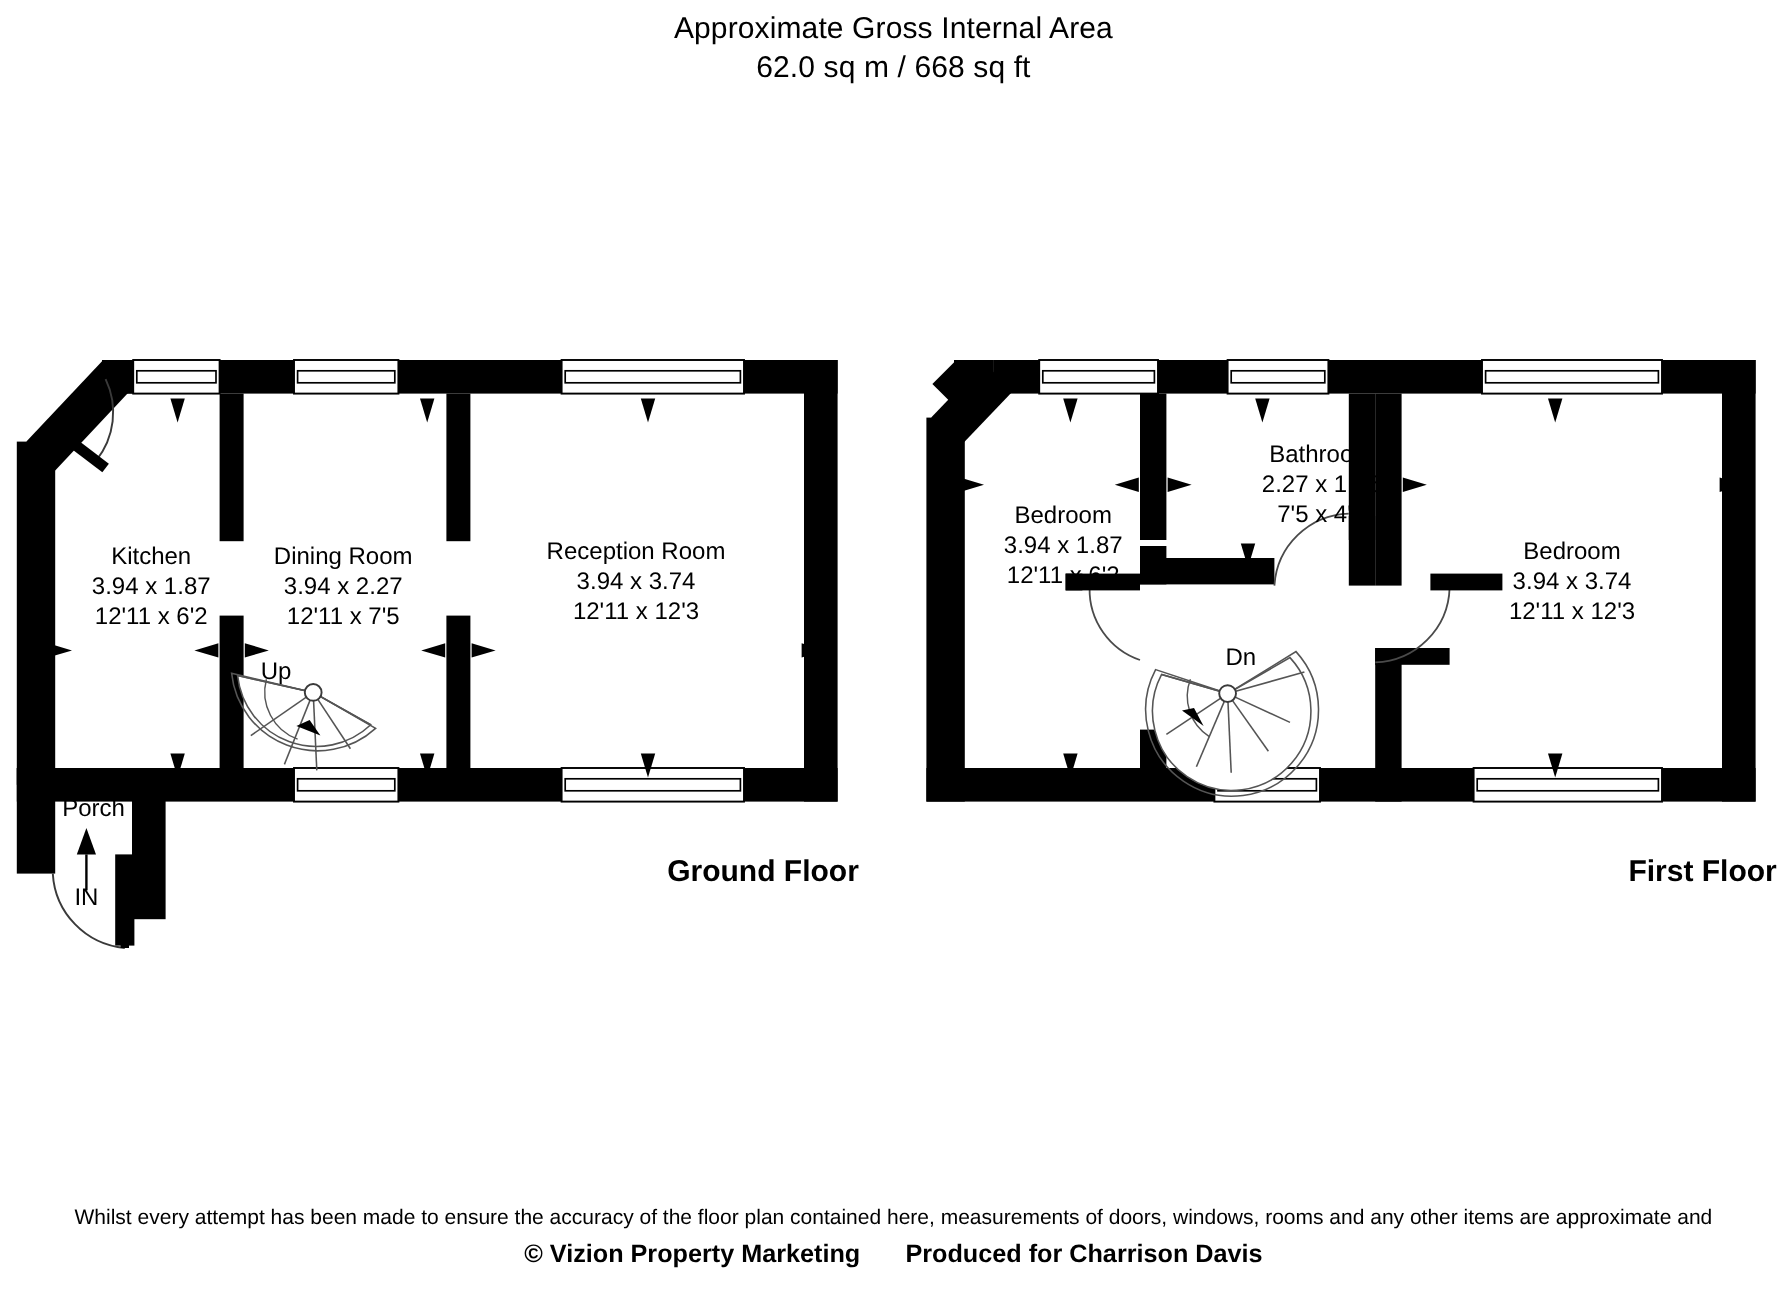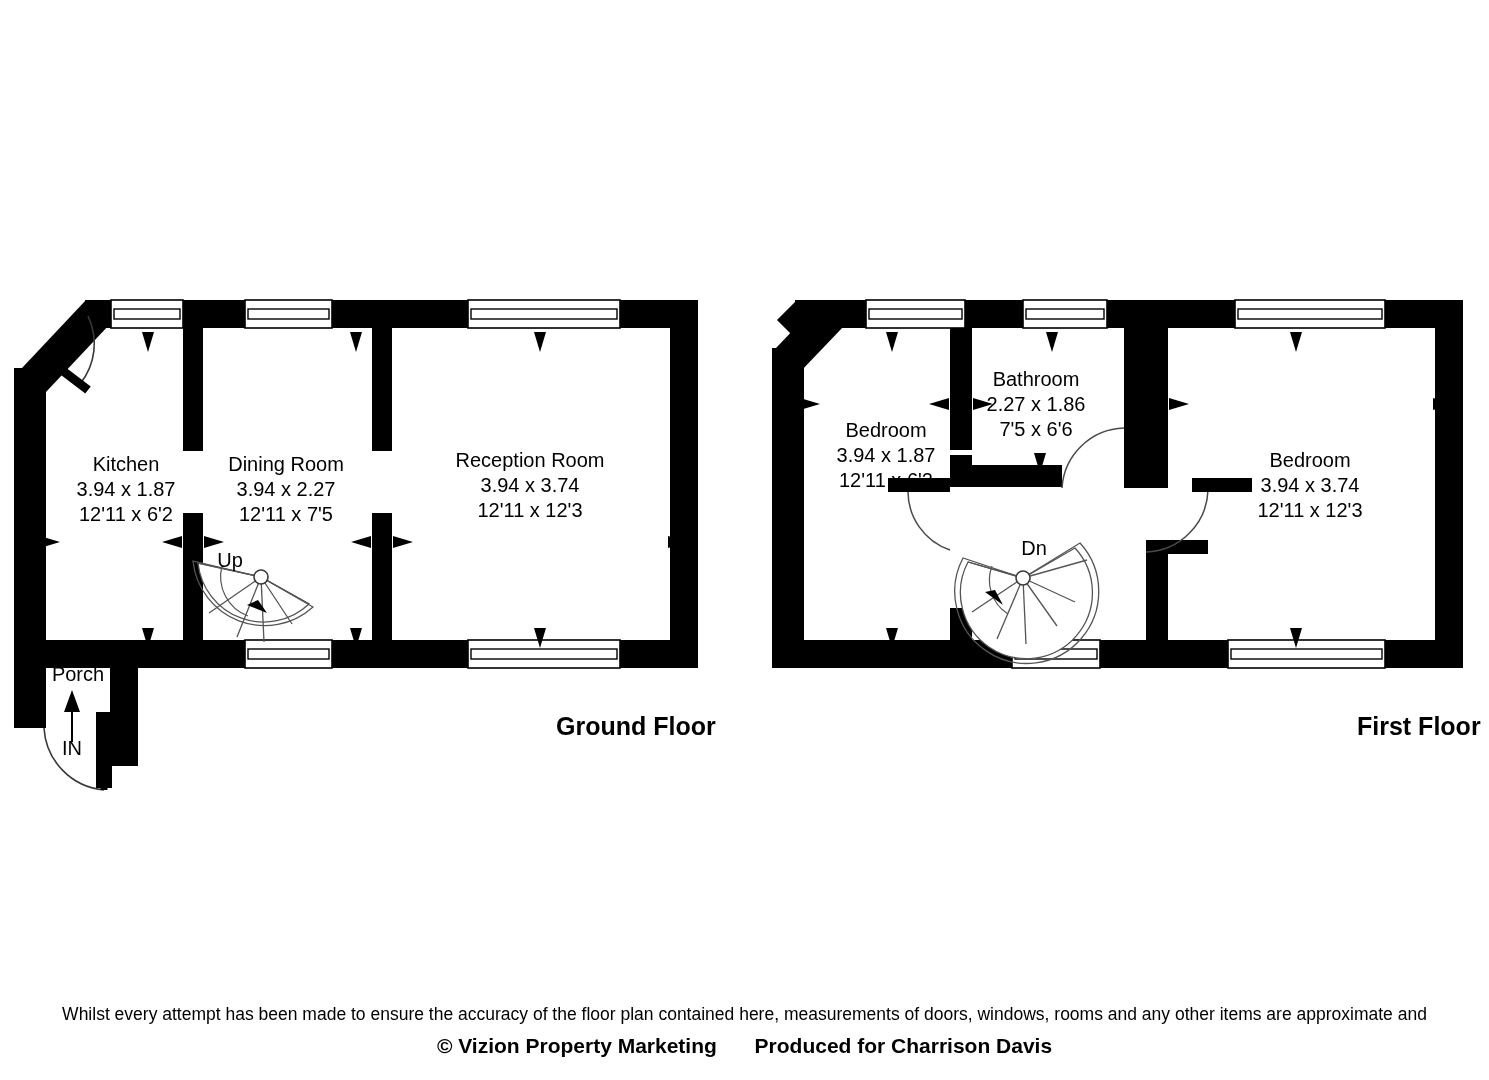--- a/index.html
+++ b/index.html
@@ -86,20 +86,24 @@
     line-height: 28px;
     white-space: nowrap;
   }
   .footer .credits .gap { display: inline-block; width: 26px; }
 </style>
 </head>
 <body>
 
 <div id="page">
 
+  <div class="header">
+    <div class="line1">Approximate Gross Internal Area</div>
+    <div class="line2">62.0 sq m / 668 sq ft</div>
+  </div>
 
   <div id="plan">
     <svg width="1489" height="830" viewBox="0 0 1489 830" xmlns="http://www.w3.org/2000/svg">
 
       <g>
 
         <g fill="#000000">
 
           <rect x="85" y="300" width="26" height="28"></rect>
           <rect x="183" y="300" width="62" height="28"></rect>
@@ -355,24 +359,24 @@
     <div class="lbl" style="left:46px; top:736px; width:52px;">IN</div>
 
     <div class="floor-title" style="left:556px; top:684px;">Ground Floor</div>
 
     <div class="lbl" style="left:788px; top:418px; width:196px;">
       <div>Bedroom</div>
       <div>3.94 x 1.87</div>
       <div>12'11 x 6'2</div>
     </div>
 
-    <div class="lbl" style="left:936px; top:367px; width:200px;">
+    <div class="lbl" style="left:1001px; top:367px; width:200px;">
       <div>Bathroom</div>
       <div>2.27 x 1.86</div>
-      <div>7'5 x 6'6</div>
+      <div>7'5 x 4'1</div>
     </div>
 
     <div class="lbl" style="left:1210px; top:448px; width:200px;">
       <div>Bedroom</div>
       <div>3.94 x 3.74</div>
       <div>12'11 x 12'3</div>
     </div>
 
     <div class="lbl" style="left:1002px; top:536px; width:64px;">Dn</div>
 

